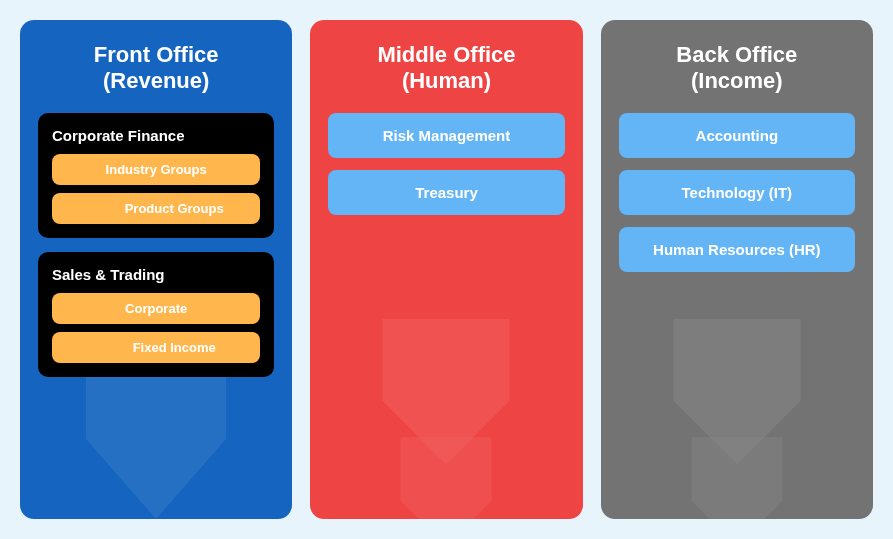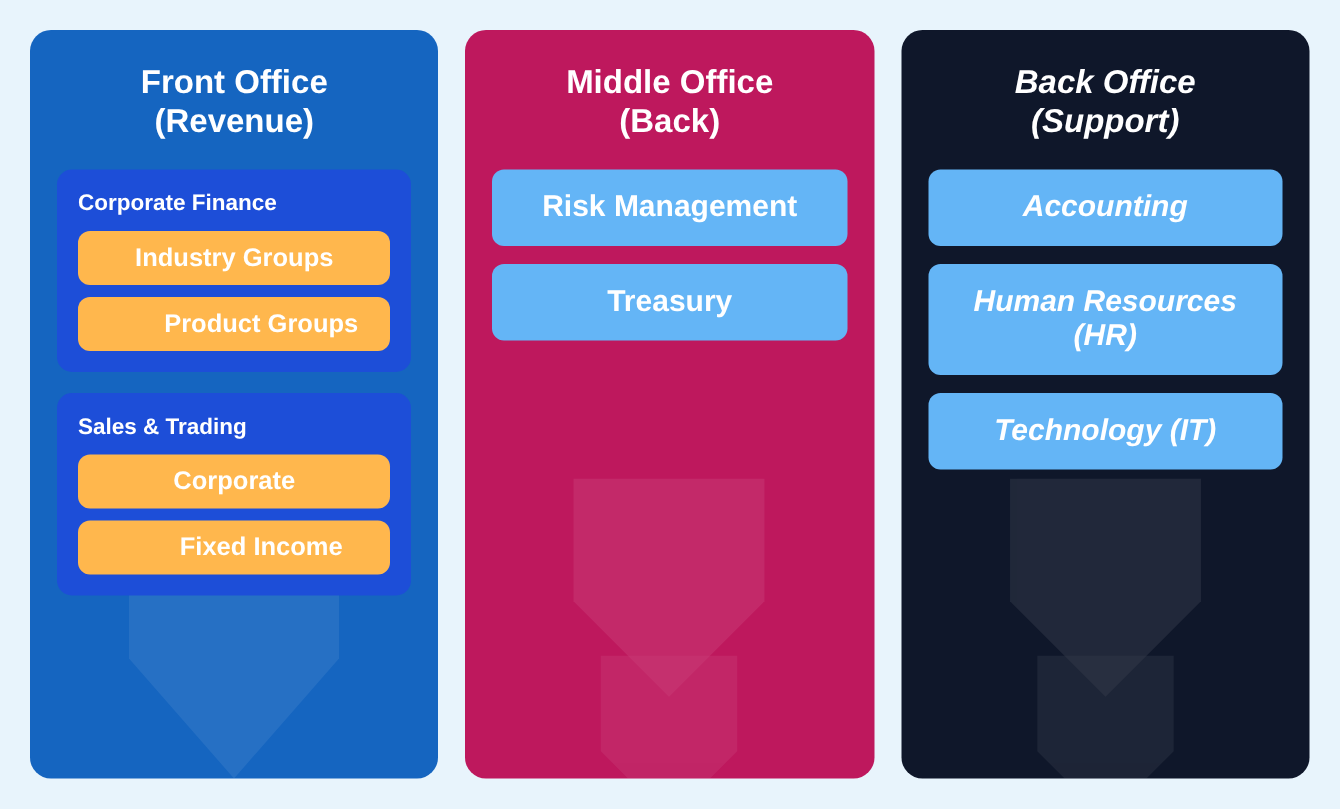--- a/index.html
+++ b/index.html
@@ -60,69 +60,68 @@
     .front-office {
       background: #1565c0;
     }
 
     .front-office .column-title {
       color: #fff;
     }
 
     
     .middle-office {
-      background: #be185d;
+      background: #ef4444;
     }
 
     
     .back-office {
-      background: #0f172a;
-      font-style: italic;
+      background: #737373;
     }
 
     
     .group-card {
-      background: #1d4ed8;
+      background: #000000;
       border-radius: 10px;
       padding: 14px 14px 14px 14px;
       margin-bottom: 14px;
       position: relative;
       z-index: 2;
     }
 
     .group-card-title {
       font-size: 15px;
       font-weight: 800;
       color: #fff;
       margin-bottom: 10px;
     }
 
     .sub-item {
       background: #ffb74d;
       border-radius: 8px;
       padding: 8px 12px;
       margin-bottom: 8px;
-      font-size: 17px;
+      font-size: 13px;
       font-weight: 600;
       color: #fff;
       text-align: center;
     }
 
     .sub-item:last-child {
       margin-bottom: 0;
       padding-left: 48px;
     }
 
     
     .blue-item {
       background: #64b5f6;
       border-radius: 8px;
       padding: 14px 12px;
       margin-bottom: 12px;
-      font-size: 20px;
+      font-size: 15px;
       font-weight: 700;
       color: #fff;
       text-align: center;
       position: relative;
       z-index: 2;
     }
 
     .blue-item:last-child {
       margin-bottom: 16px;
     }
@@ -172,42 +171,42 @@
     </div>
 
     <svg class="watermark-svg" width="180" height="160" viewBox="0 0 180 160">
       <polygon points="20,0 160,0 160,80 90,160 20,80" fill="#ffffff" opacity="0.5"></polygon>
     </svg>
   </div>
 
   <div class="column middle-office">
     <div class="column-title">
       <span>Middle Office</span><br>
-      <span>(Back)</span>
+      <span>(Human)</span>
     </div>
     <div class="column-content">
       <div class="blue-item">Risk Management</div>
       <div class="blue-item">Treasury</div>
     </div>
 
     <svg class="watermark-svg" width="200" height="200" viewBox="0 0 200 220">
       <polygon points="30,0 170,0 170,90 100,160 30,90" fill="#ffffff" opacity="0.5"></polygon>
       <polygon points="50,130 150,130 150,200 100,250 50,200" fill="#ffffff" opacity="0.4"></polygon>
     </svg>
   </div>
 
   <div class="column back-office">
     <div class="column-title">
       <span>Back Office</span><br>
-      <span>(Support)</span>
+      <span>(Income)</span>
     </div>
     <div class="column-content">
       <div class="blue-item">Accounting</div>
+      <div class="blue-item">Technology (IT)</div>
       <div class="blue-item">Human Resources (HR)</div>
-      <div class="blue-item">Technology (IT)</div>
     </div>
 
     <svg class="watermark-svg" width="200" height="200" viewBox="0 0 200 220">
       <polygon points="30,0 170,0 170,90 100,160 30,90" fill="#ffffff" opacity="0.5"></polygon>
       <polygon points="50,130 150,130 150,200 100,250 50,200" fill="#ffffff" opacity="0.4"></polygon>
     </svg>
   </div>
 
 </div>
 

